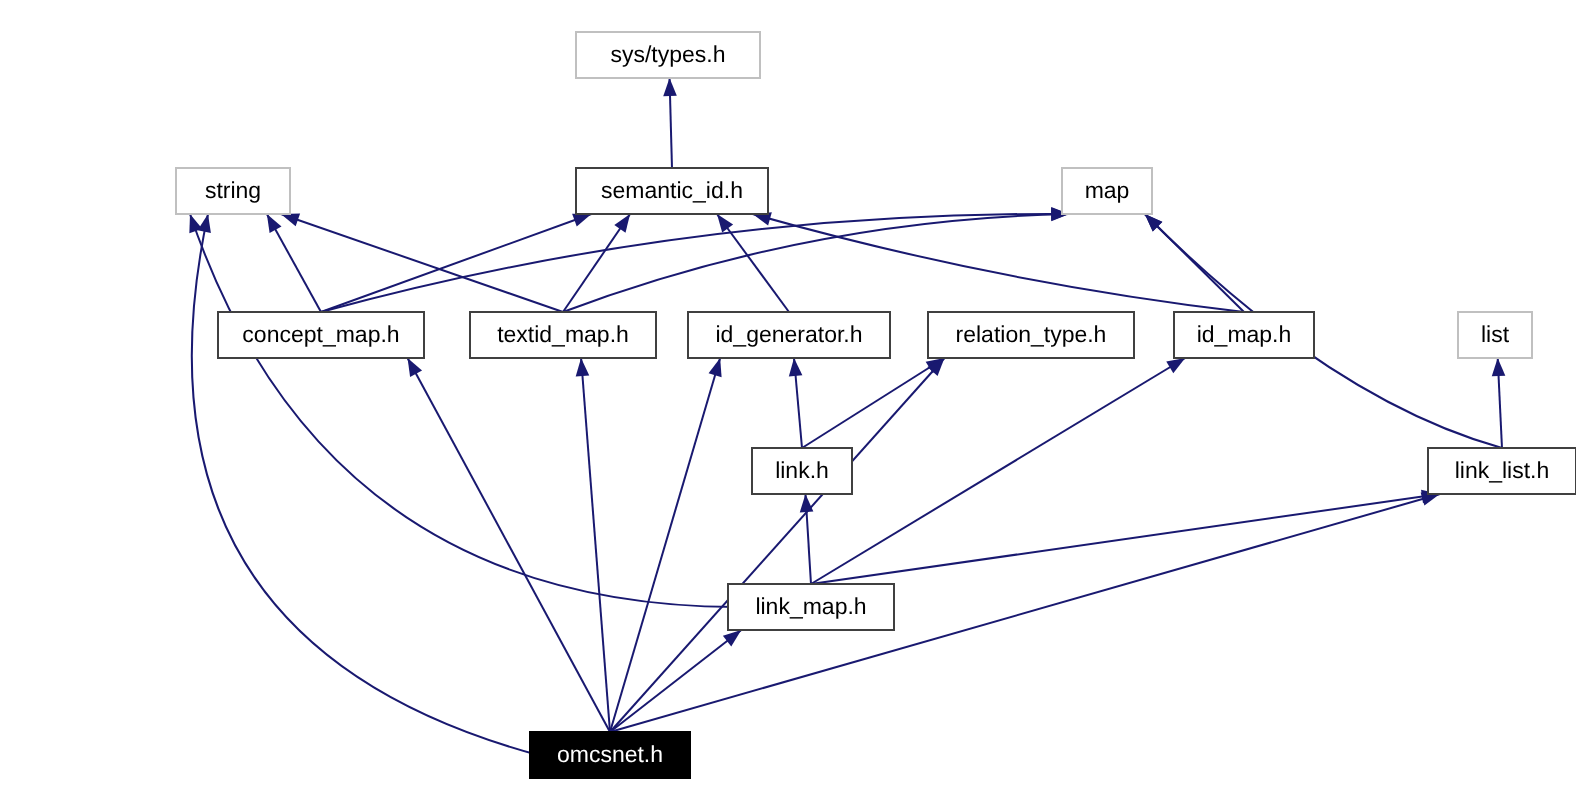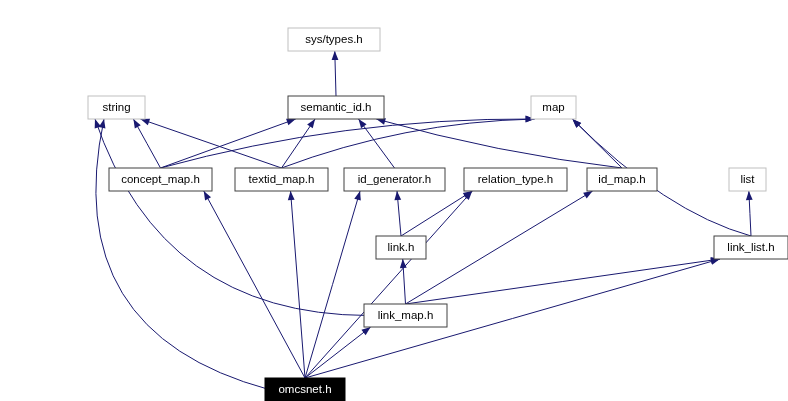--- a/index.html
+++ b/index.html
@@ -10,21 +10,20 @@
   body {
     width: 788px;
     height: 401px;
     overflow: hidden;
     font-family: "Liberation Sans", sans-serif;
   }
   #graph-root {
     position: relative;
     width: 788px;
     height: 320px;
-    margin-top: 12px;
   }
   svg#dep-graph {
     display: block;
     width: 788px;
     height: 401px;
   }
   .node-box {
     fill: #ffffff;
     stroke: #c0c0c0;
     stroke-width: 1;

